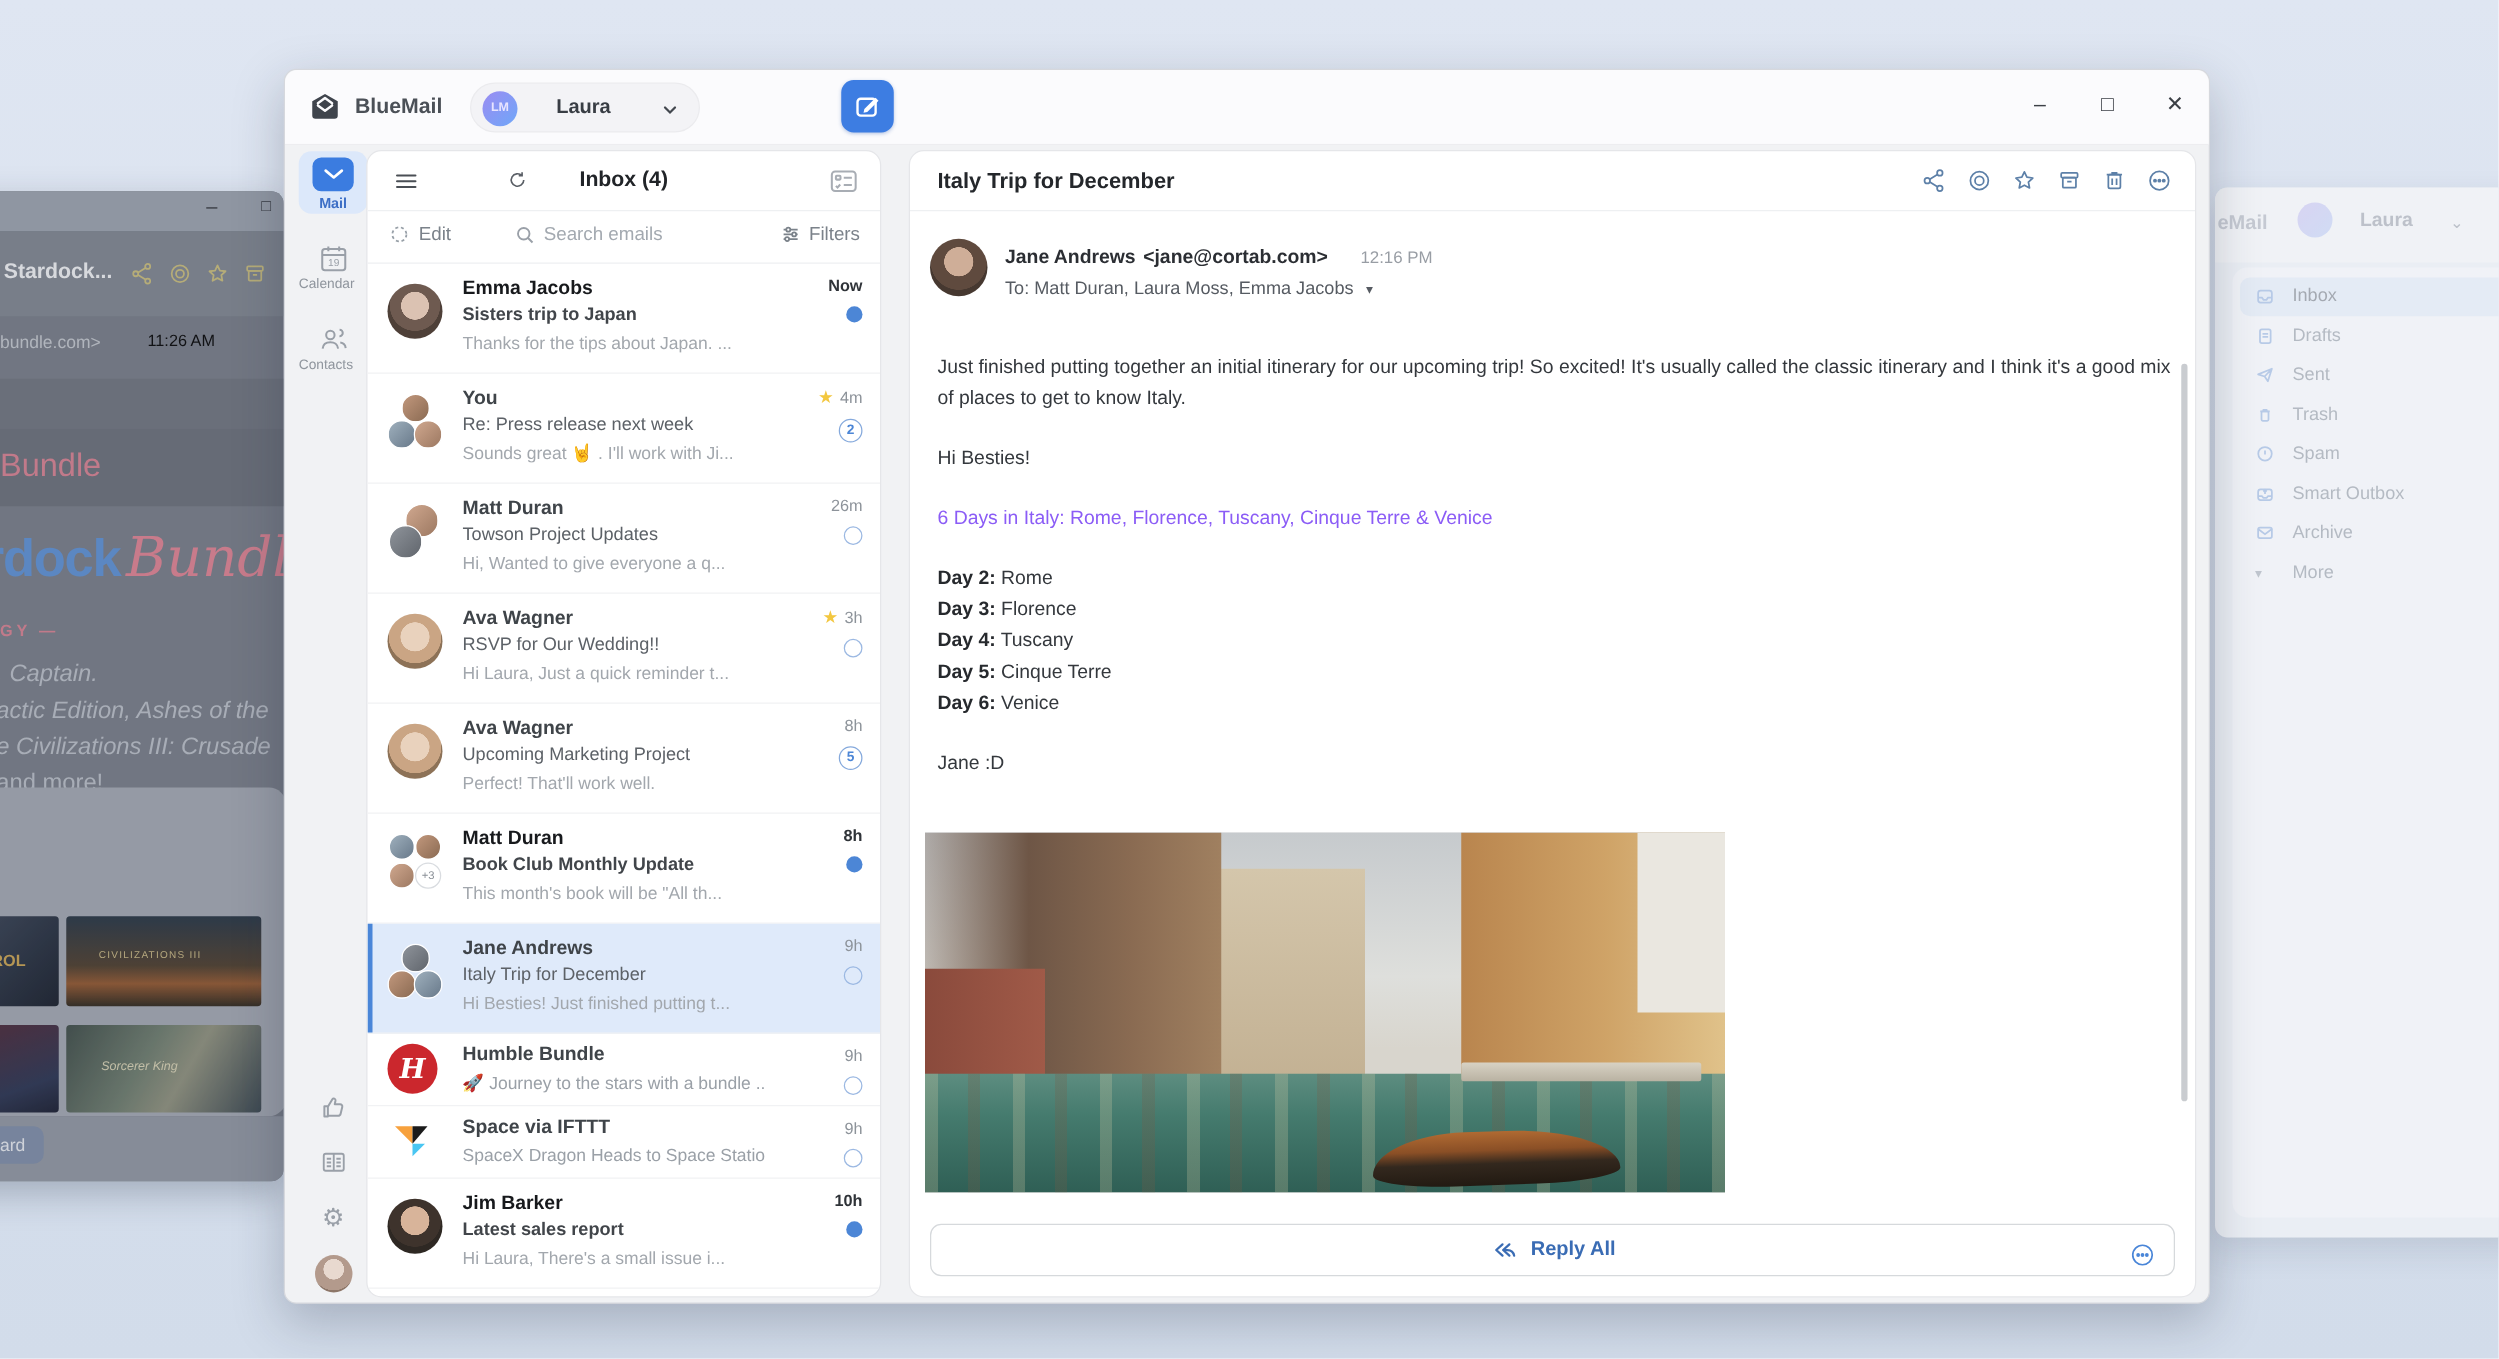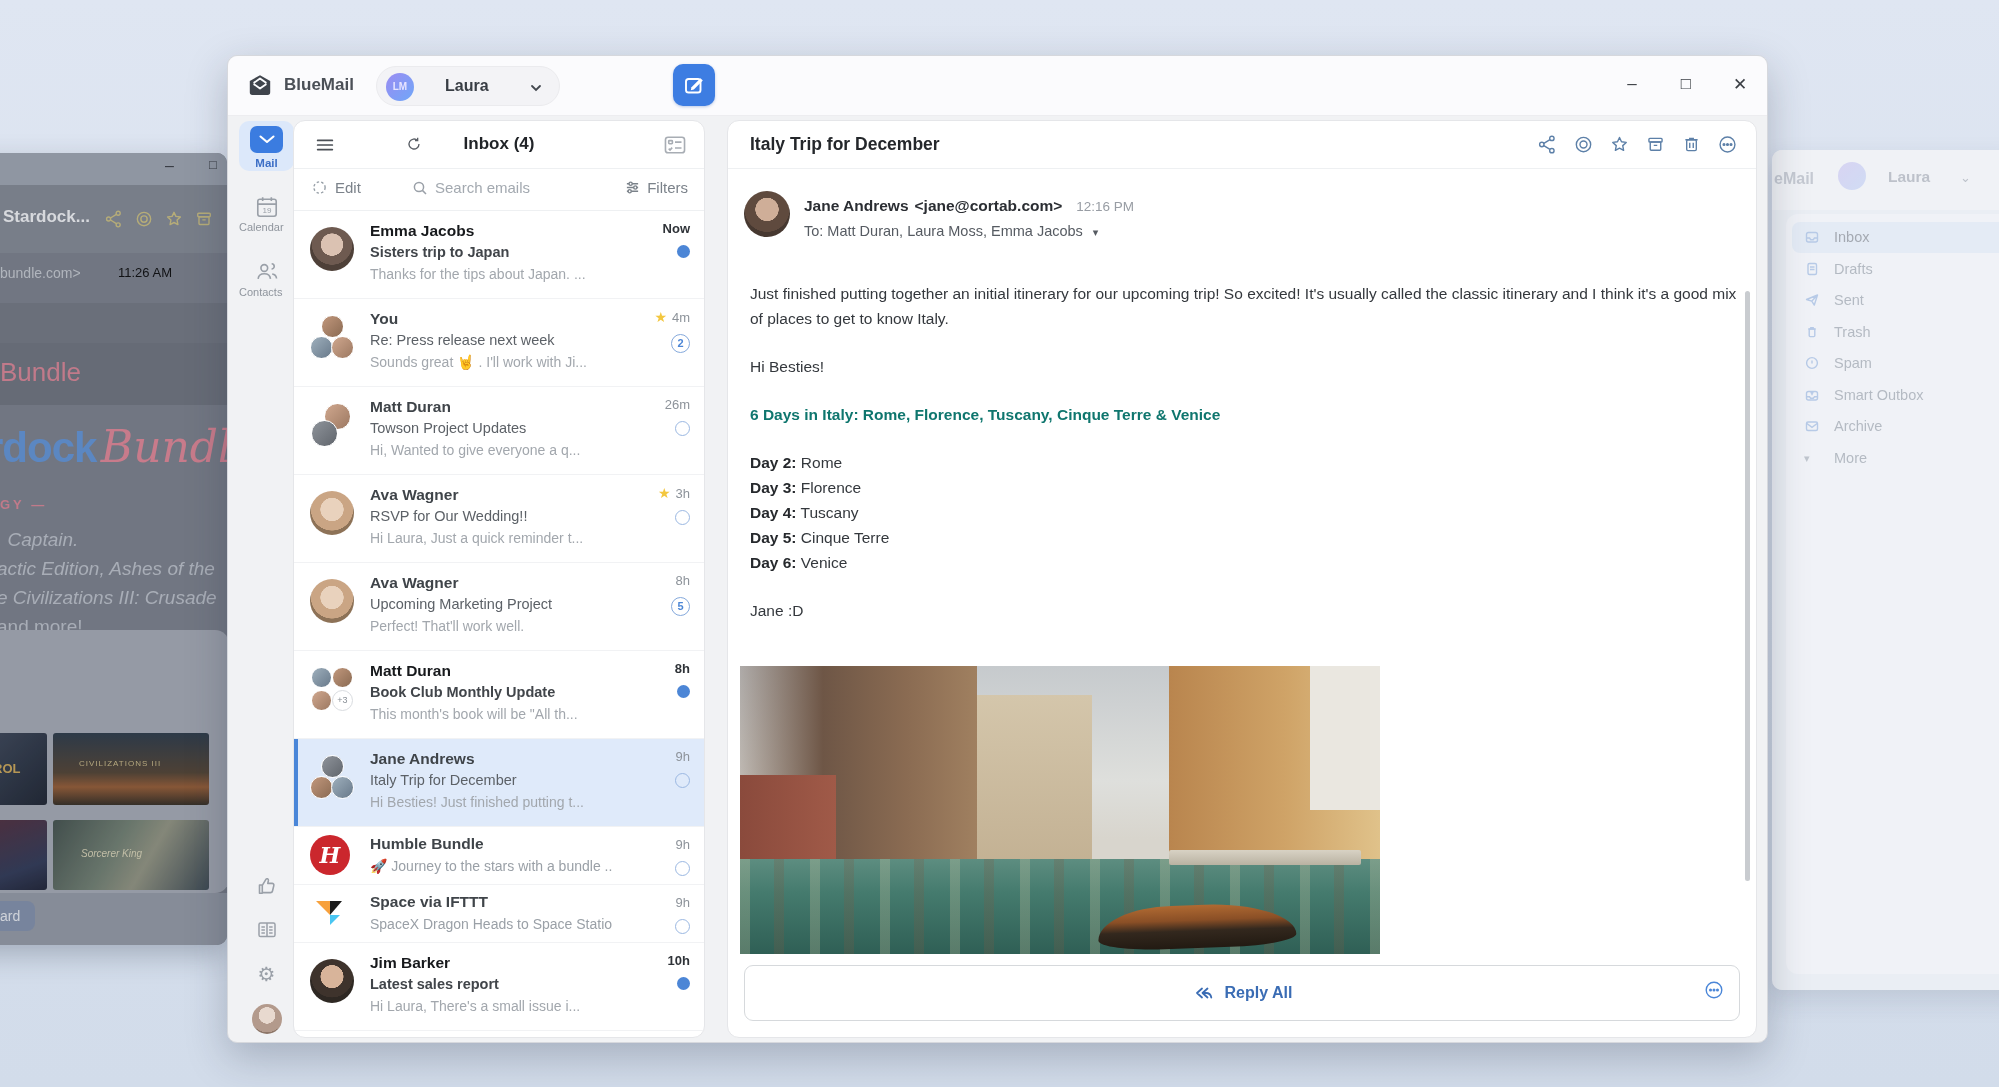--- a/index.html
+++ b/index.html
@@ -161,47 +161,47 @@
     border:1px solid #e5e6e9;border-radius:12px;overflow:hidden}
   .rp-header{position:absolute;left:0;top:0;right:0;height:48px;border-bottom:1px solid #eef0f2}
   .rp-title{position:absolute;left:22px;top:13px;font-size:17.5px;font-weight:bold;color:#24272b}
   .rp-icons{position:absolute;right:18px;top:13px;display:flex;gap:15px;color:#5d80a8}
   .rp-icons span{cursor:pointer}
   .rp-avatar{position:absolute;left:16px;top:70px;width:46px;height:46px;border-radius:50%;
     background:radial-gradient(circle at 50% 40%,#cfae98 0 32%,#5f4a3e 33% 62%,#463830 63%)}
   .rp-fromline{position:absolute;left:76px;top:76px;font-size:15.5px;color:#2b2e33}
   .rp-fromline .nm{font-weight:bold}
   .rp-fromline .em{font-weight:600;margin-left:6px}
-  .rp-fromline .tm{color:#989da4;font-size:13.5px;font-weight:normal;margin-left:14px}
+  .rp-fromline .tm{color:#989da4;font-size:13.5px;font-weight:normal;margin-left:26px}
   .rp-toline{position:absolute;left:76px;top:102px;font-size:14.5px;color:#565b62}
   .rp-toline .caret{margin-left:10px;font-size:11px;color:#565b62;cursor:pointer}
   .rp-body{position:absolute;left:22px;top:160px;width:988px;font-size:15.5px;color:#34383d;line-height:25px}
   .rp-body p{margin-bottom:23px}
-  .rp-heading{font-weight:bold;color:#0f766e}
+  .rp-heading{font-weight:normal;color:#8b5cf6}
   .day-line b{color:#26292d}
   .rp-days{margin-bottom:23px}
   .rp-photo{position:absolute;left:12px;top:545px;width:640px;height:288px;overflow:hidden;background:#cfd2d4}
   .pp{position:absolute}
   .p-sky{inset:0;background:linear-gradient(180deg,#c6cacd 0%,#dedfdc 40%,#d8d5cd 60%)}
   .p-left{left:0;top:0;width:37%;height:74%;
     background:linear-gradient(90deg,#4f4038 0%,#6e564646 0%,#6e5646 35%,#8a6b52 70%,#a08060 100%)}
   .p-left2{left:0;bottom:26%;width:15%;height:36%;background:linear-gradient(90deg,#8a4a3c,#a05a48)}
   .p-mid{left:36%;top:10%;width:19%;height:62%;background:linear-gradient(180deg,#d4c6ab,#c2b092)}
   .p-right{right:0;top:0;width:33%;height:72%;background:linear-gradient(270deg,#e0c28a 0%,#cfa367 45%,#b9854e 100%)}
   .p-rwhite{right:0;top:0;width:11%;height:50%;background:#eae7e0}
   .p-canal{left:0;right:0;bottom:0;height:33%;
     background:linear-gradient(180deg,#5d8d80 0%,#457b6e 35%,#2f5f55 100%)}
   .p-refl{left:0;right:0;bottom:0;height:33%;opacity:.25;
     background:repeating-linear-gradient(90deg,#d8cfa8 0 10px,transparent 10px 34px,#7a5a44 34px 44px,transparent 44px 70px)}
   .p-bridge{right:3%;bottom:31%;width:30%;height:5%;background:linear-gradient(180deg,#d8d2c4,#b9b2a2);
     border-radius:2px}
   .p-boat{left:56%;bottom:2%;width:31%;height:15%;background:linear-gradient(180deg,#b06a32 0%,#8a4f26 35%,#33281e 60%,#221a12 100%);
     border-radius:45% 55% 40% 40% / 90% 90% 30% 30%;transform:rotate(-2deg)}
   .rp-scroll{position:absolute;right:6px;top:170px;width:5px;height:590px;background:#c9ccd0;border-radius:3px;cursor:pointer}
-  .reply-bar{position:absolute;left:16px;right:16px;bottom:16px;height:56px;border:1.5px solid #d6d9dc;border-radius:9px;
+  .reply-bar{position:absolute;left:16px;right:16px;bottom:16px;height:42px;border:1.5px solid #d6d9dc;border-radius:9px;
     background:#fff;cursor:pointer}
   .reply-center{position:absolute;left:0;right:0;top:0;bottom:0;display:flex;align-items:center;justify-content:center;
     gap:9px;color:#3a6cb4;font-size:16px;font-weight:600}
   .reply-more{position:absolute;right:14px;top:13px;color:#4a86d8;cursor:pointer}
 </style>
 </head>
 <body>
 
 <div class="screen">
 

